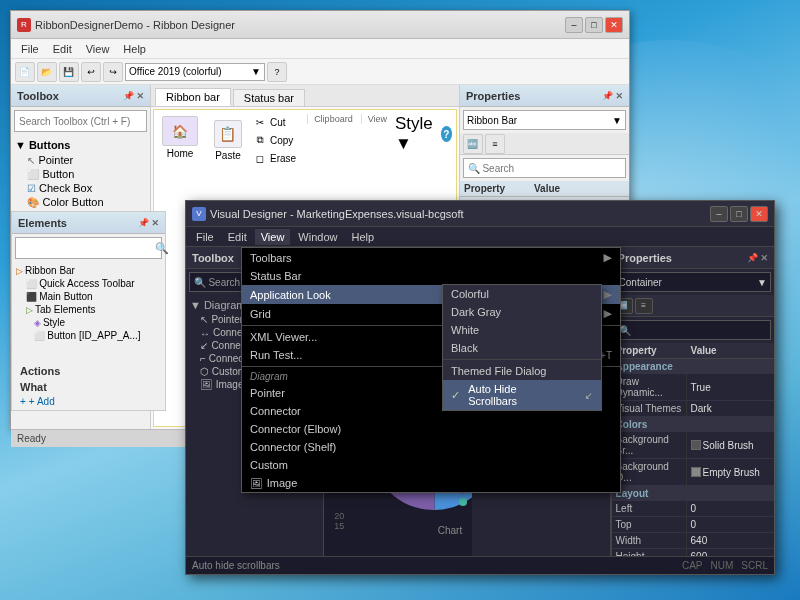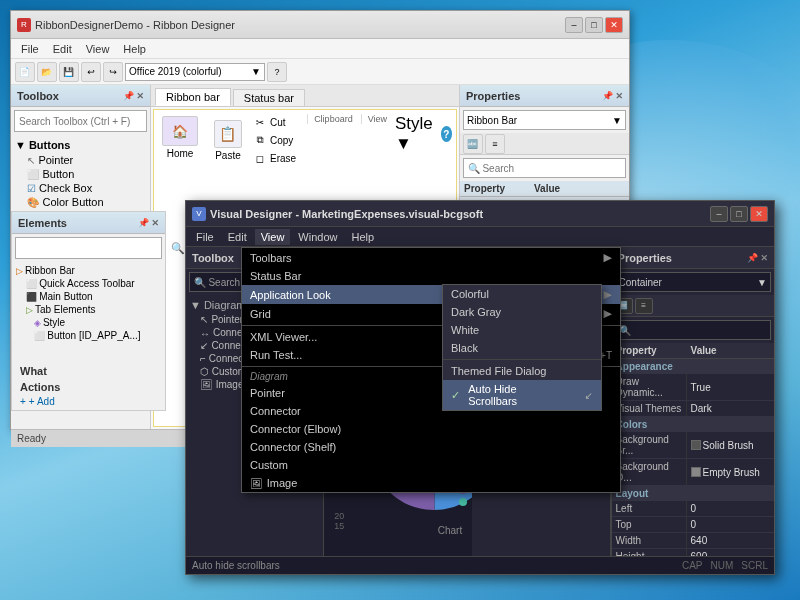--- a/index.html
+++ b/index.html
@@ -178,21 +178,21 @@
     }
 
     .search-box {
       height: 22px;
       margin: 3px;
       background: white;
       border: 1px solid #aaa;
       display: flex;
       align-items: center;
       padding: 0 4px;
-      gap: 19px;
+      gap: 3px;
     }
 
     .search-box input {
       border: none;
       outline: none;
       font-size: 10px;
       flex: 1;
       background: transparent;
     }
 
@@ -466,21 +466,20 @@
       color: white;
       display: flex;
       align-items: center;
       justify-content: center;
     }
 
     .vd-titlebar-text {
       flex: 1;
       font-size: 11px;
       color: #ddd;
-      font-weight: bold;
     }
 
     .vd-tb-btn {
       width: 18px;
       height: 16px;
       background: #444;
       border: 1px solid #666;
       border-radius: 2px;
       display: flex;
       align-items: center;
@@ -1026,22 +1025,22 @@
           <div class="elem-item elem-indent2">
             <span class="elem-icon-style">◈</span>
             <span>Style</span>
           </div>
           <div class="elem-item elem-indent2">
             <span class="elem-icon-btn">⬜</span>
             <span>Button [ID_APP_A...]</span>
           </div>
         </div>
         <div style="padding:2px 4px;">
+          <div class="actions-label">Actions</div>
           <div class="actions-label">What</div>
-          <div class="actions-label">Actions</div>
           <div class="actions-add">
             <span>+</span>
             <span>+ Add</span>
           </div>
         </div>
       </div>
     </div>
 
     <div class="properties-panel">
       <div class="panel-header">

